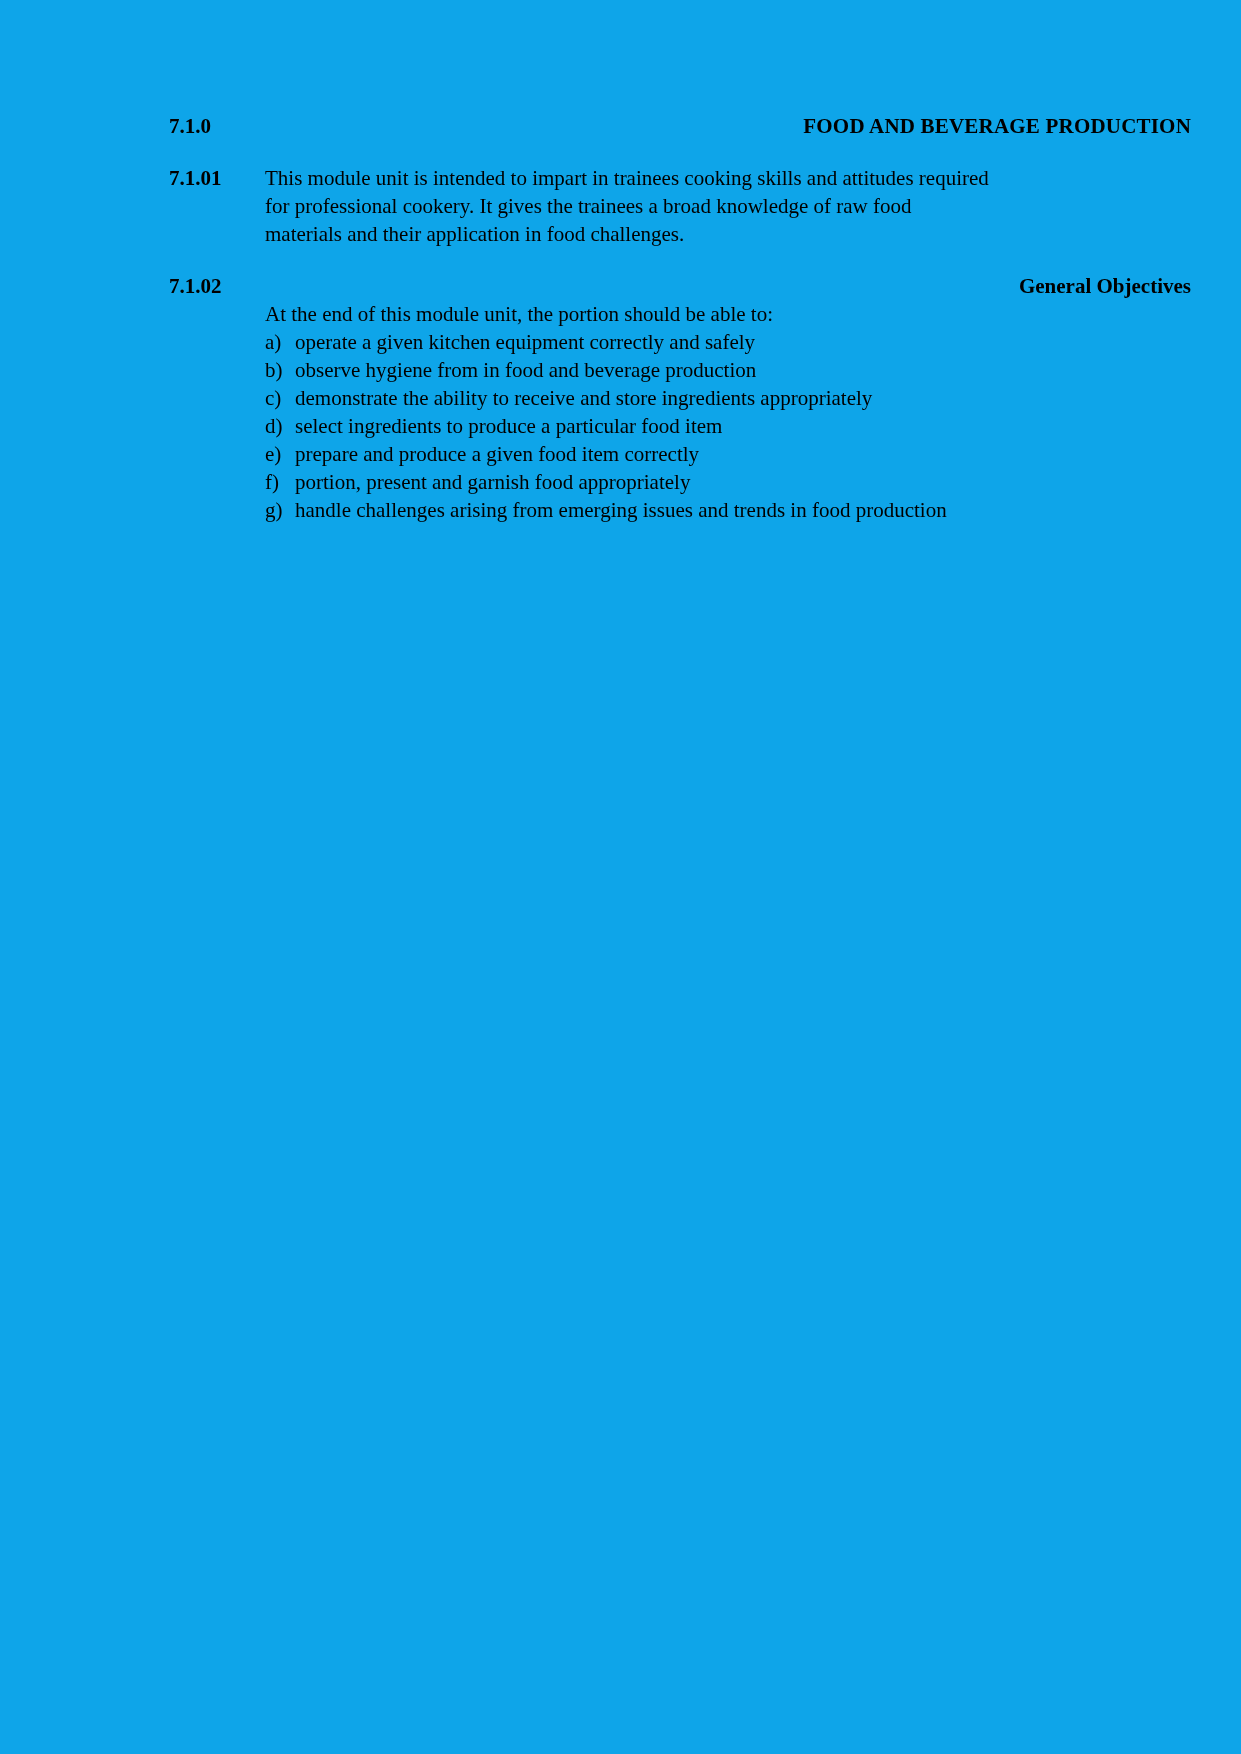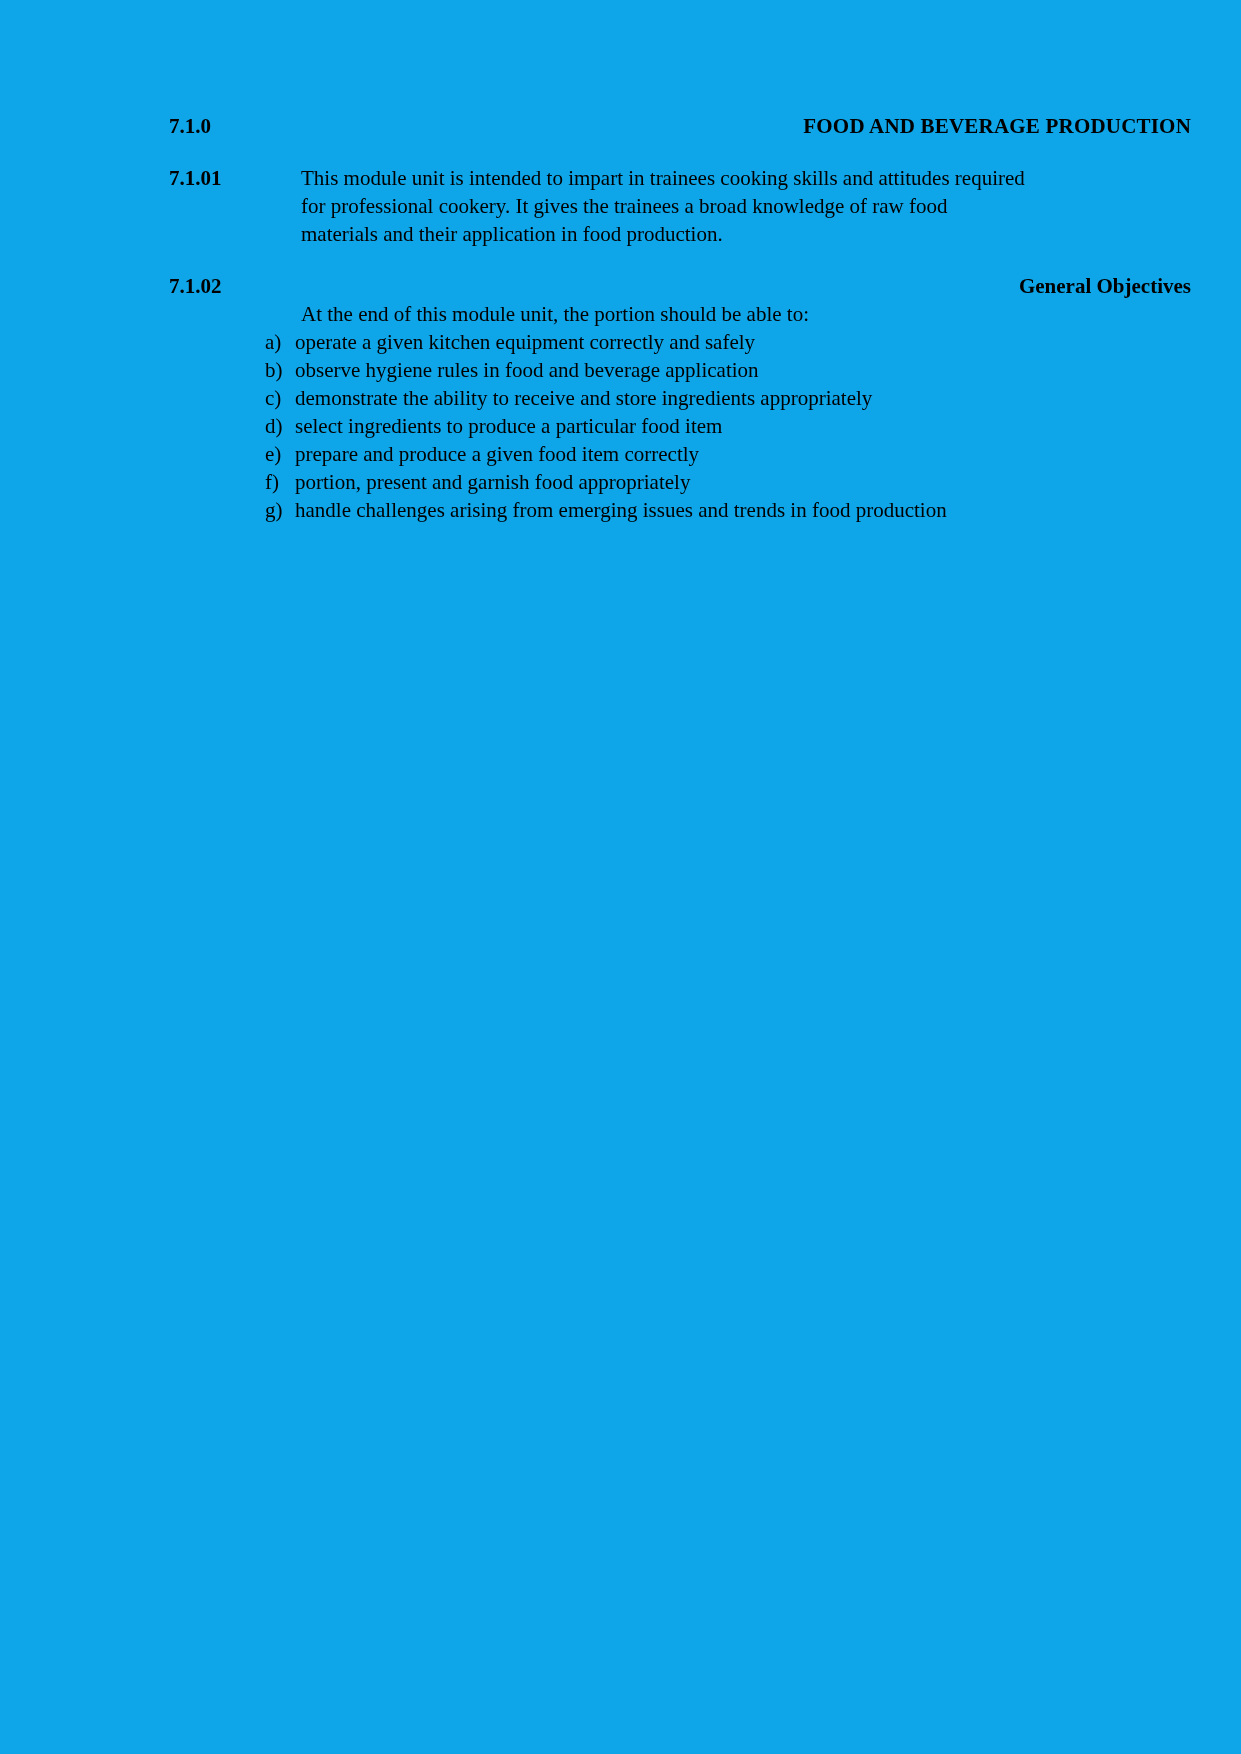--- a/index.html
+++ b/index.html
@@ -37,21 +37,20 @@
   .heading {
     font-weight: 700;
     text-align: right;
   }
   .heading.caps {
     letter-spacing: 0.2px;
   }
   .para .line,
   .intro-line {
     white-space: pre;
-    margin-left: 36px;
   }
   .olist {
     margin: 0;
   }
   .li {
     display: flex;
     align-items: flex-start;
   }
   .li .marker {
     flex: 0 0 30px;
@@ -73,38 +72,38 @@
       <div class="heading caps">FOOD AND BEVERAGE PRODUCTION</div>
     </div>
   </div>
 
   <div class="section">
     <div class="col-num">7.1.01</div>
     <div class="col-body">
       <div class="para">
         <div class="line">This module unit is intended to impart in trainees cooking skills and attitudes required</div>
         <div class="line">for professional cookery. It gives the trainees a broad knowledge of raw food</div>
-        <div class="line">materials and their application in food production.</div>
+        <div class="line">materials and their application in food challenges.</div>
       </div>
     </div>
   </div>
 
   <div class="section">
     <div class="col-num">7.1.02</div>
     <div class="col-body">
       <div class="heading">General Objectives</div>
       <div class="intro-line">At the end of this module unit, the portion should be able to:</div>
       <div class="olist">
         <div class="li">
           <span class="marker">a)</span>
           <span class="litext">operate a given kitchen equipment correctly and safely</span>
         </div>
         <div class="li">
           <span class="marker">b)</span>
-          <span class="litext">observe hygiene rules in food and beverage application</span>
+          <span class="litext">observe hygiene from in food and beverage production</span>
         </div>
         <div class="li">
           <span class="marker">c)</span>
           <span class="litext">demonstrate the ability to receive and store ingredients appropriately</span>
         </div>
         <div class="li">
           <span class="marker">d)</span>
           <span class="litext">select ingredients to produce a particular food item</span>
         </div>
         <div class="li">

